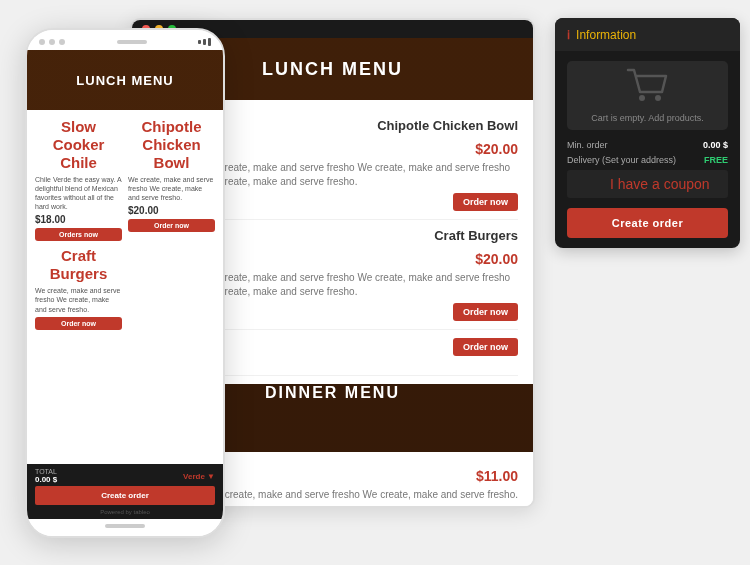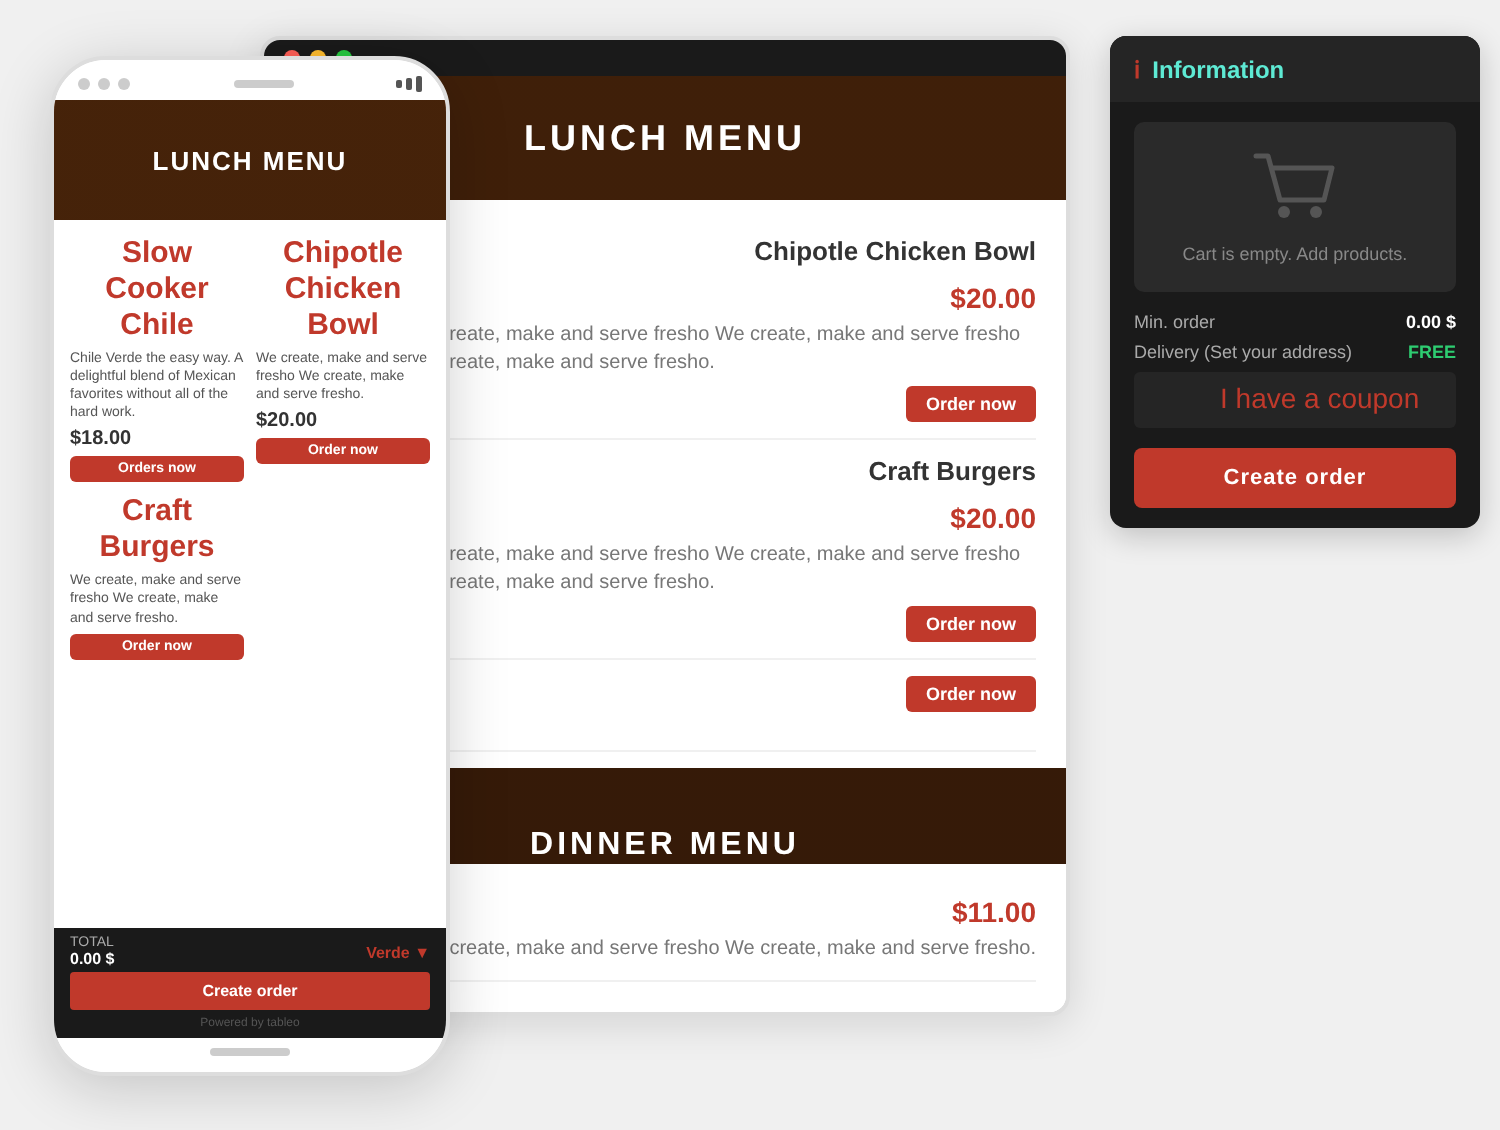--- a/index.html
+++ b/index.html
@@ -266,24 +266,24 @@
       background: #c0392b;
       color: #fff;
       font-size: 9px;
       font-weight: bold;
       padding: 4px 10px;
       border-radius: 3px;
       cursor: pointer;
       white-space: nowrap;
     }
     .section-header {
-      height: 48px;
+      height: 68px;
       background: linear-gradient(rgba(0,0,0,0.5), rgba(0,0,0,0.5)), #6B3410;
       display: flex;
-      align-items: flex-end;
+      align-items: flex-start;
       justify-content: center;
       margin: 8px -15px;
       background-size: cover;
     }
     .section-title {
       color: #fff;
       font-weight: bold;
       font-size: 16px;
       letter-spacing: 2px;
     }
@@ -313,43 +313,43 @@
       align-items: center;
       gap: 6px;
     }
     .info-icon {
       color: #c0392b;
       font-style: normal;
       font-weight: bold;
       font-size: 12px;
     }
     .info-title {
-      color: #5eead4;
+      color: #eab308;
       font-size: 12px;
-      font-weight: bold;
+      font-weight: normal;
     }
     .info-body {
       padding: 10px 12px;
     }
     .your-order-label {
       color: #aaa;
       font-size: 10px;
       margin-bottom: 8px;
       display: flex;
       justify-content: space-between;
       align-items: center;
     }
     .your-order-label .settings-icon {
       color: #aaa;
       font-size: 11px;
     }
     .cart-area {
       background: #2a2a2a;
       border-radius: 5px;
-      height: 85px;
+      height: 69px;
       display: flex;
       flex-direction: column;
       align-items: center;
       justify-content: center;
       margin-bottom: 10px;
     }
     .cart-icon-svg {
       margin-bottom: 5px;
     }
     .cart-empty-text {

